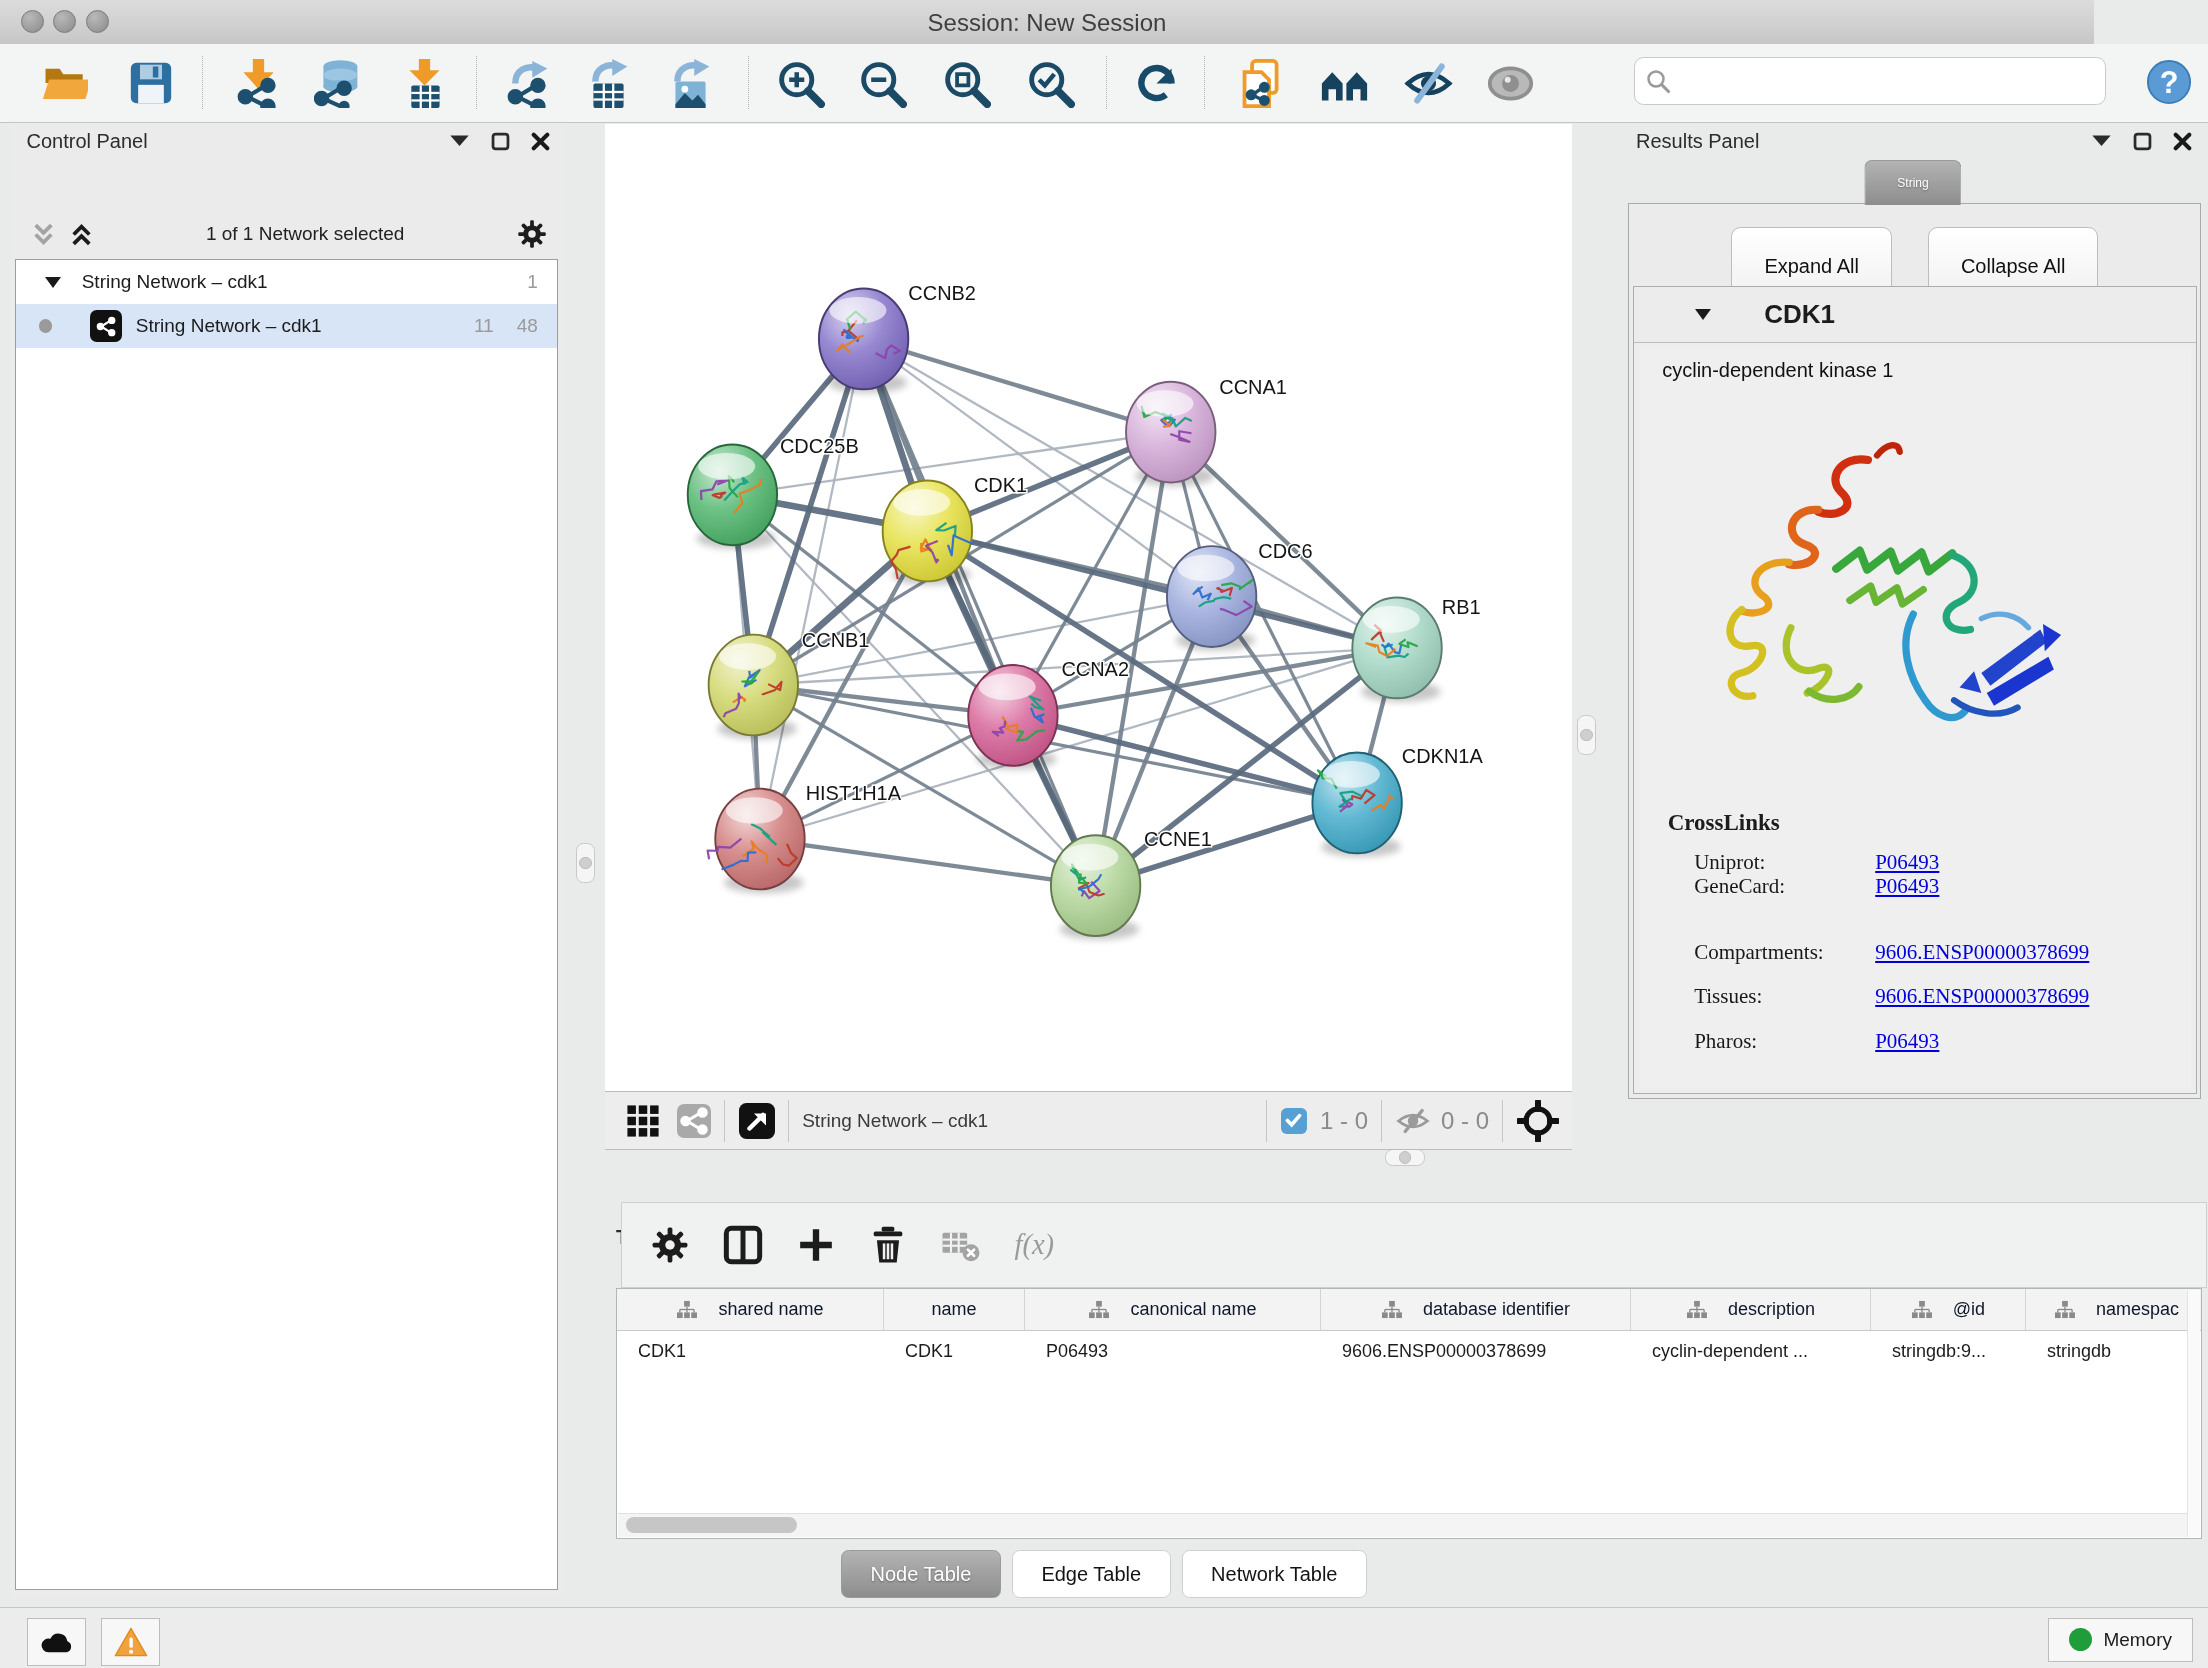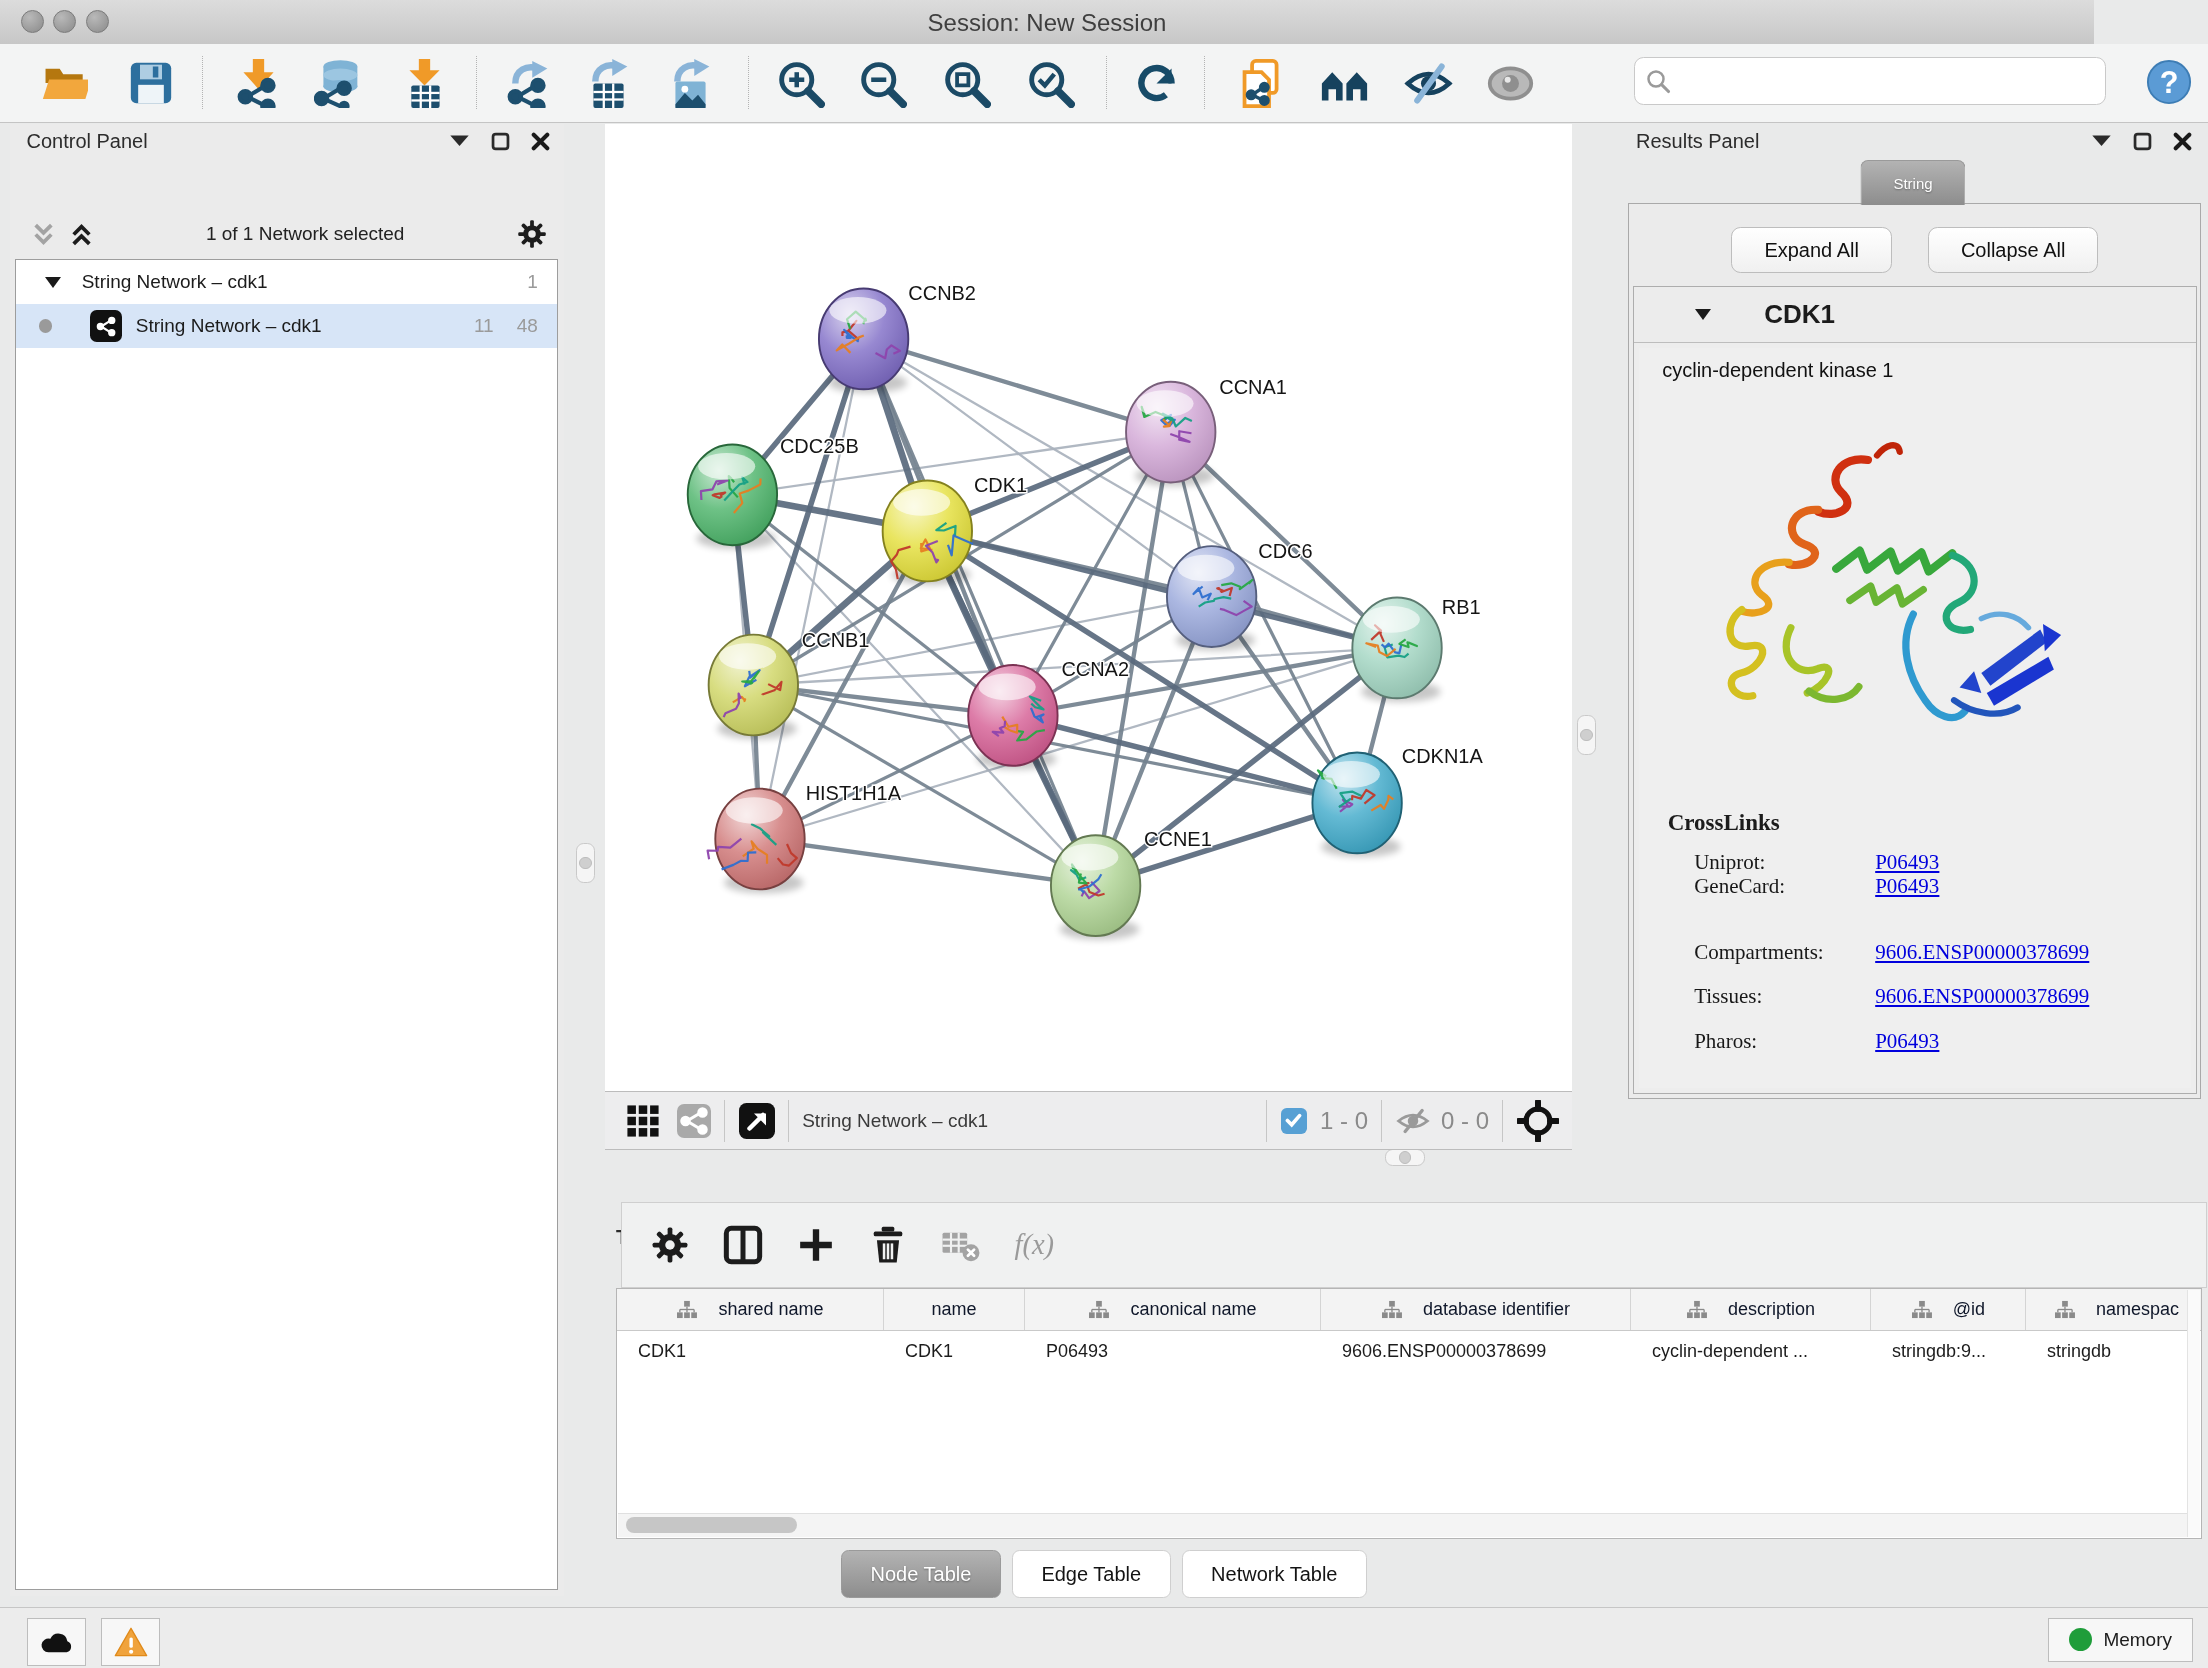--- a/index.html
+++ b/index.html
@@ -41,25 +41,25 @@
   .viewbar{left:605px;top:1091px;width:967px;height:57px;background:#ededee;border-top:1px solid #bcbcbc;
            border-bottom:1px solid #bcbcbc;display:flex;align-items:center;font-size:19px;color:#3a3a3a;}
   .vsep{width:0;height:42px;border-left:1px solid #c6c6c6;margin:0 13.3px;}
   .graycnt{color:#8a8a8a;font-size:24px;}
   .checkbox{width:26px;height:26px;border-radius:5.7px;background:#57a0d4;display:flex;align-items:center;justify-content:center;}
   .handle{background:#f5f5f5;border:1px solid #c9c9c9;border-radius:7.6px;display:flex;align-items:center;justify-content:center;}
   .handle i{width:10.5px;height:10.5px;border-radius:50%;background:#cfcfcf;border:1px solid #bdbdbd;}
   
   .rpanel{left:1617px;top:124px;width:592px;height:1008px;}
   .rtab{position:absolute;left:50%;transform:translateX(-50%);top:36px;height:44px;padding:0 32px;
-        background:linear-gradient(#b3b3b3,#8d8d8d);color:#fff;font-size:15px;display:flex;align-items:center;
+        background:linear-gradient(#b3b3b3,#8d8d8d);color:#fff;font-size:12px;display:flex;align-items:center;
         border-radius:7.6px 7.6px 0 0;border:1px solid #9a9a9a;border-bottom:none;text-shadow:0 1px 1.9px rgba(0,0,0,.35);z-index:2;}
   .rbox{position:absolute;left:11.4px;right:7.6px;top:79px;height:894px;background:#ebebeb;border:1px solid #a9a9a9;}
   .rbtnrow{position:absolute;left:0;top:23px;width:100%;display:flex;justify-content:center;gap:36px;}
-  .rbtn{height:44px;padding:0 32px;background:linear-gradient(#ffffff,#f0f0f0);border:1px solid #bdbdbd;border-radius:9.5px;
+  .rbtn{height:44px;padding:16px 32px;background:linear-gradient(#ffffff,#f0f0f0);border:1px solid #bdbdbd;border-radius:9.5px;
         font-size:20px;display:flex;align-items:center;color:#111;}
   .entry{position:absolute;left:3.8px;right:3.8px;top:82px;bottom:3.8px;border:1px solid #adadad;background:#ededed;}
   .entry-head{height:55px;border-bottom:1px solid #bdbdbd;display:flex;align-items:center;background:#ececec;}
   .entry-body{position:absolute;left:0;top:56px;right:0;bottom:0;border:5.7px solid #ededed;background:#efefef;}
   .gene{font-size:26px;font-weight:bold;margin-left:53px;}
   .desc{position:absolute;left:23px;top:11.4px;font-size:20px;color:#111;}
   .xlinks-title{position:absolute;left:28.5px;top:462px;font-family:"Liberation Serif","DejaVu Serif",serif;font-weight:bold;font-size:23px;}
   .xrow{position:absolute;left:55px;width:495px;font-family:"Liberation Serif","DejaVu Serif",serif;font-size:21px;display:flex;}
   .xrow .xl{width:181px;color:#181818;}
   .xrow a{color:#0000dd;text-decoration:underline;}

